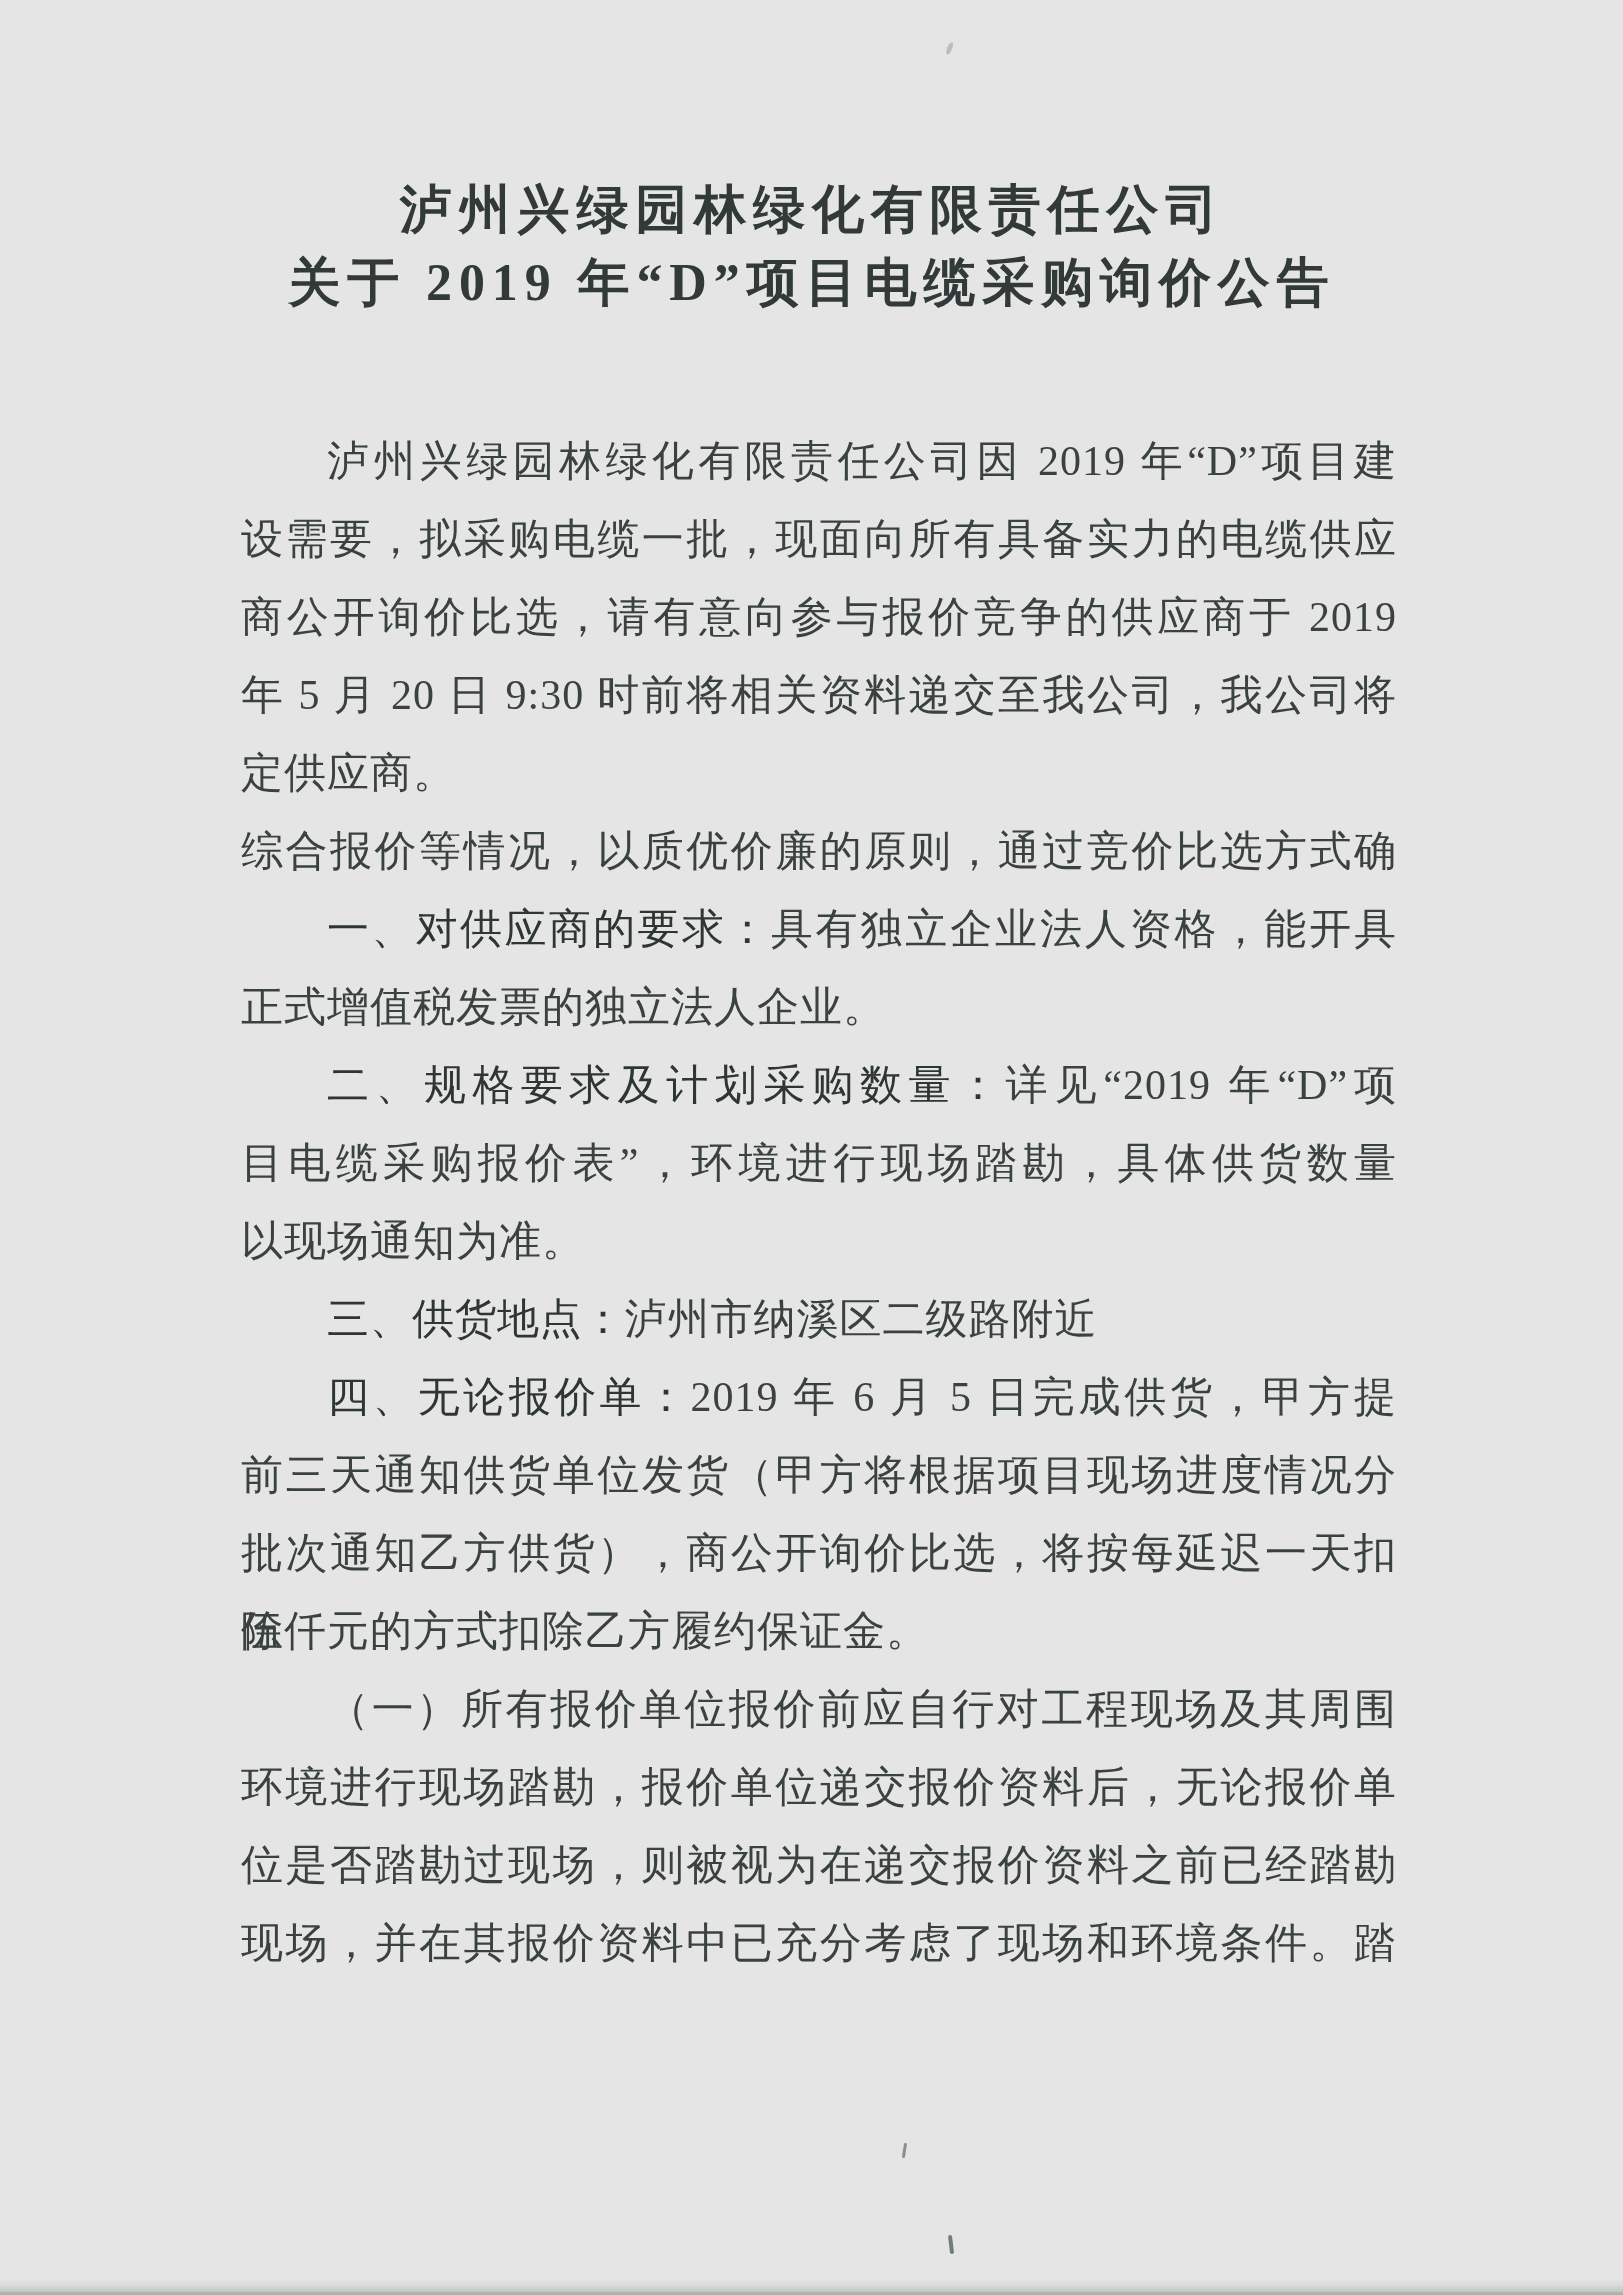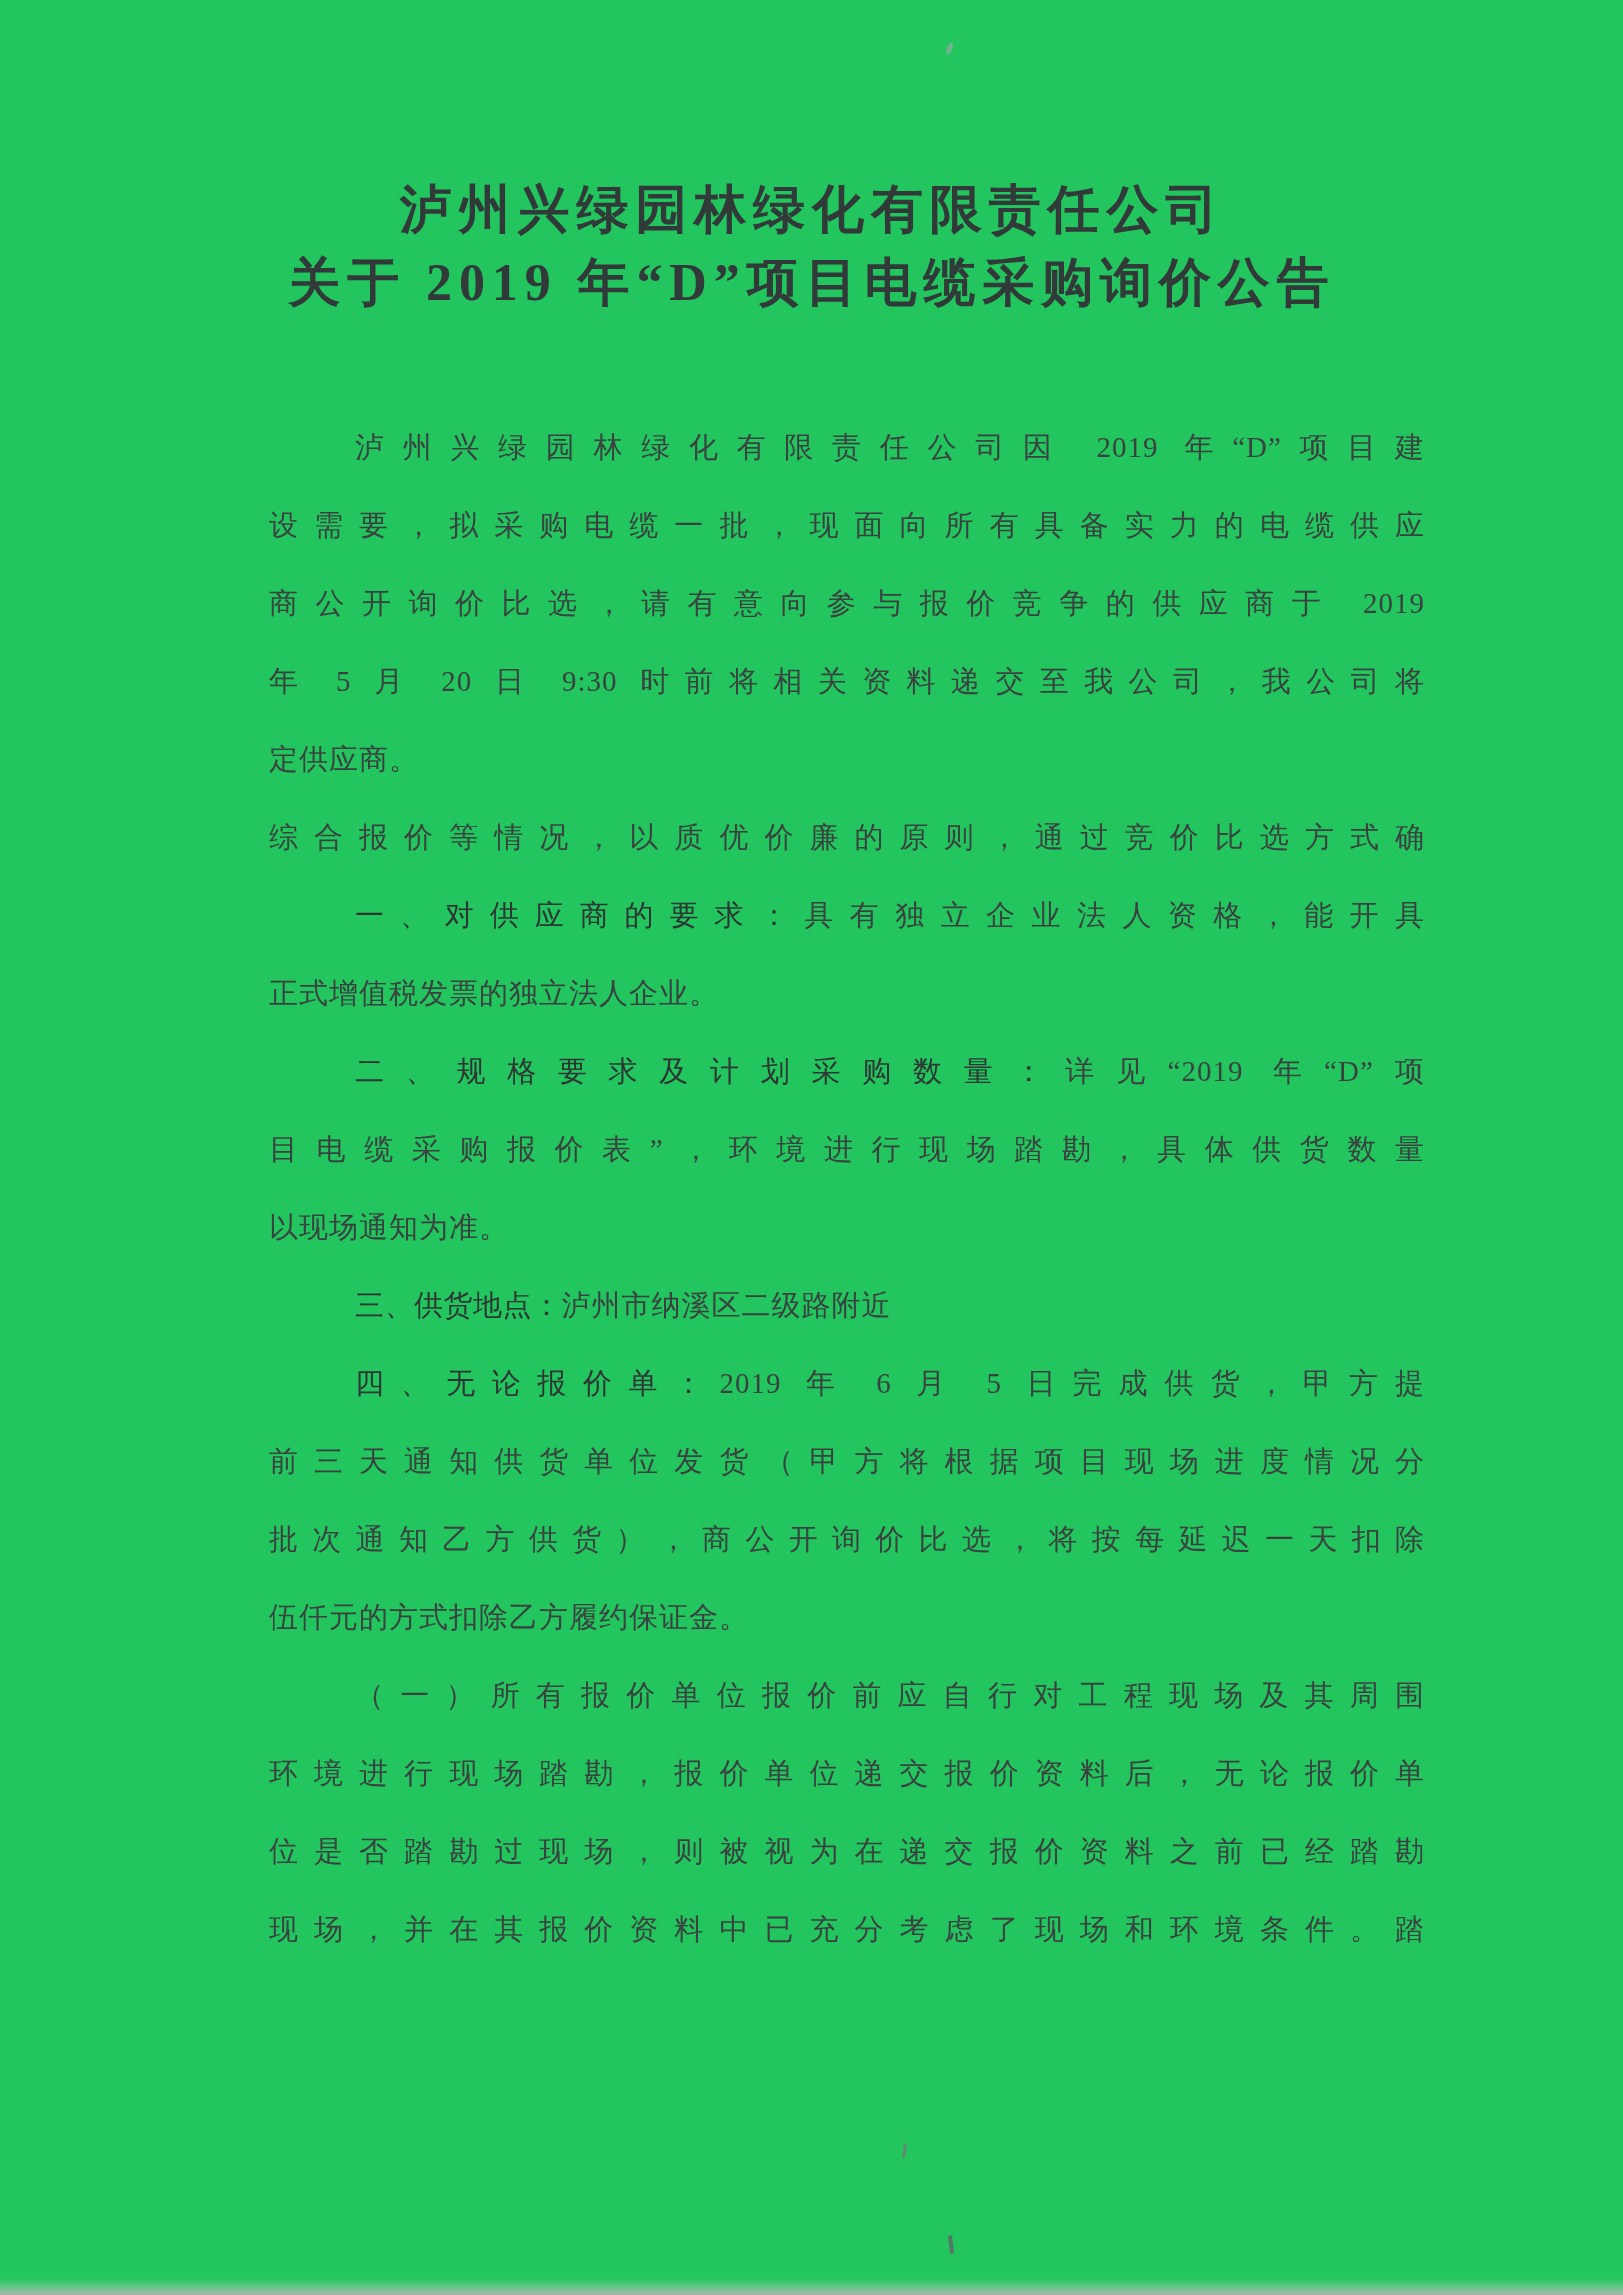--- a/index.html
+++ b/index.html
@@ -1,41 +1,40 @@
 <!DOCTYPE html>
 <html style="font-size:7.8px"><head>
 <meta charset="utf-8">
 <style>
   html,body{margin:0;padding:0;background:#ffffff;}
   .page{
     position:relative;
     width:1624px;height:2295px;
-    background:#22c55e;
+    background:#e5e5e5;
     overflow:hidden;
     font-family:"Liberation Serif","DejaVu Serif",serif;
     color:#39413f;
   }
   .title-block{
     position:absolute;top:173px;left:0;width:100%;
     text-align:center;
   }
   .title-line{
     font-weight:bold;
     font-size:52px;
     line-height:73px;
     letter-spacing:6.9px;
     color:#313a39;
     white-space:nowrap;
   }
   .doc-body{
-    position:absolute;top:408px;left:241px;width:1156px;
-    font-size:29px;
+    position:absolute;top:422px;left:241px;width:1156px;
+    font-size:42px;
     line-height:78px;
     color:#3a423f;
-    margin-left:28px;
   }
   .line{height:78px;overflow:visible;}
   .line.j{text-align:justify;text-align-last:justify;}
   .line.i{text-indent:86px;}
   .seg{letter-spacing:1px;}
   .seg.b{
     font-weight:normal;
     font-family:"Liberation Sans","DejaVu Sans",sans-serif;
     color:#2e3634;
     letter-spacing:0.5px;

